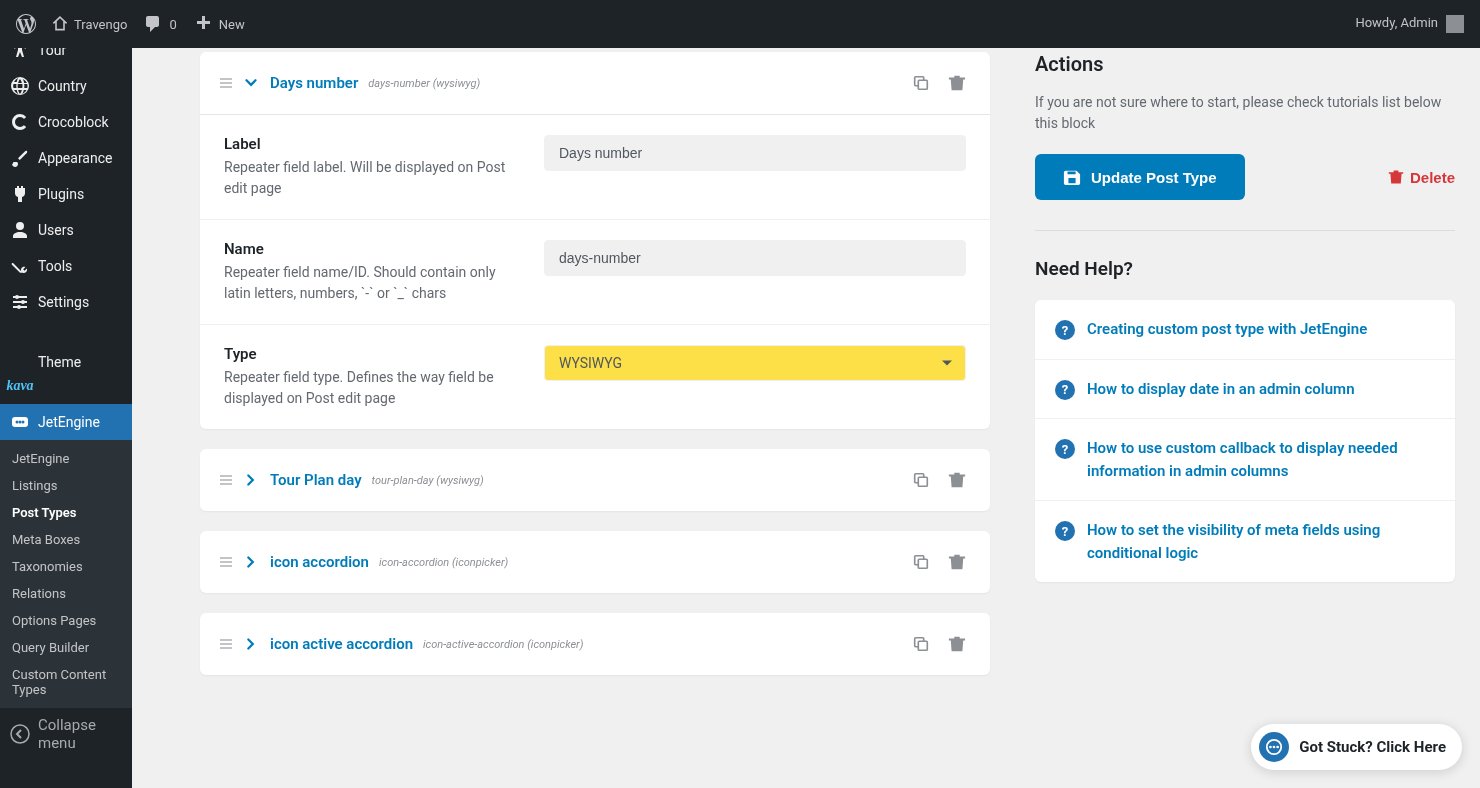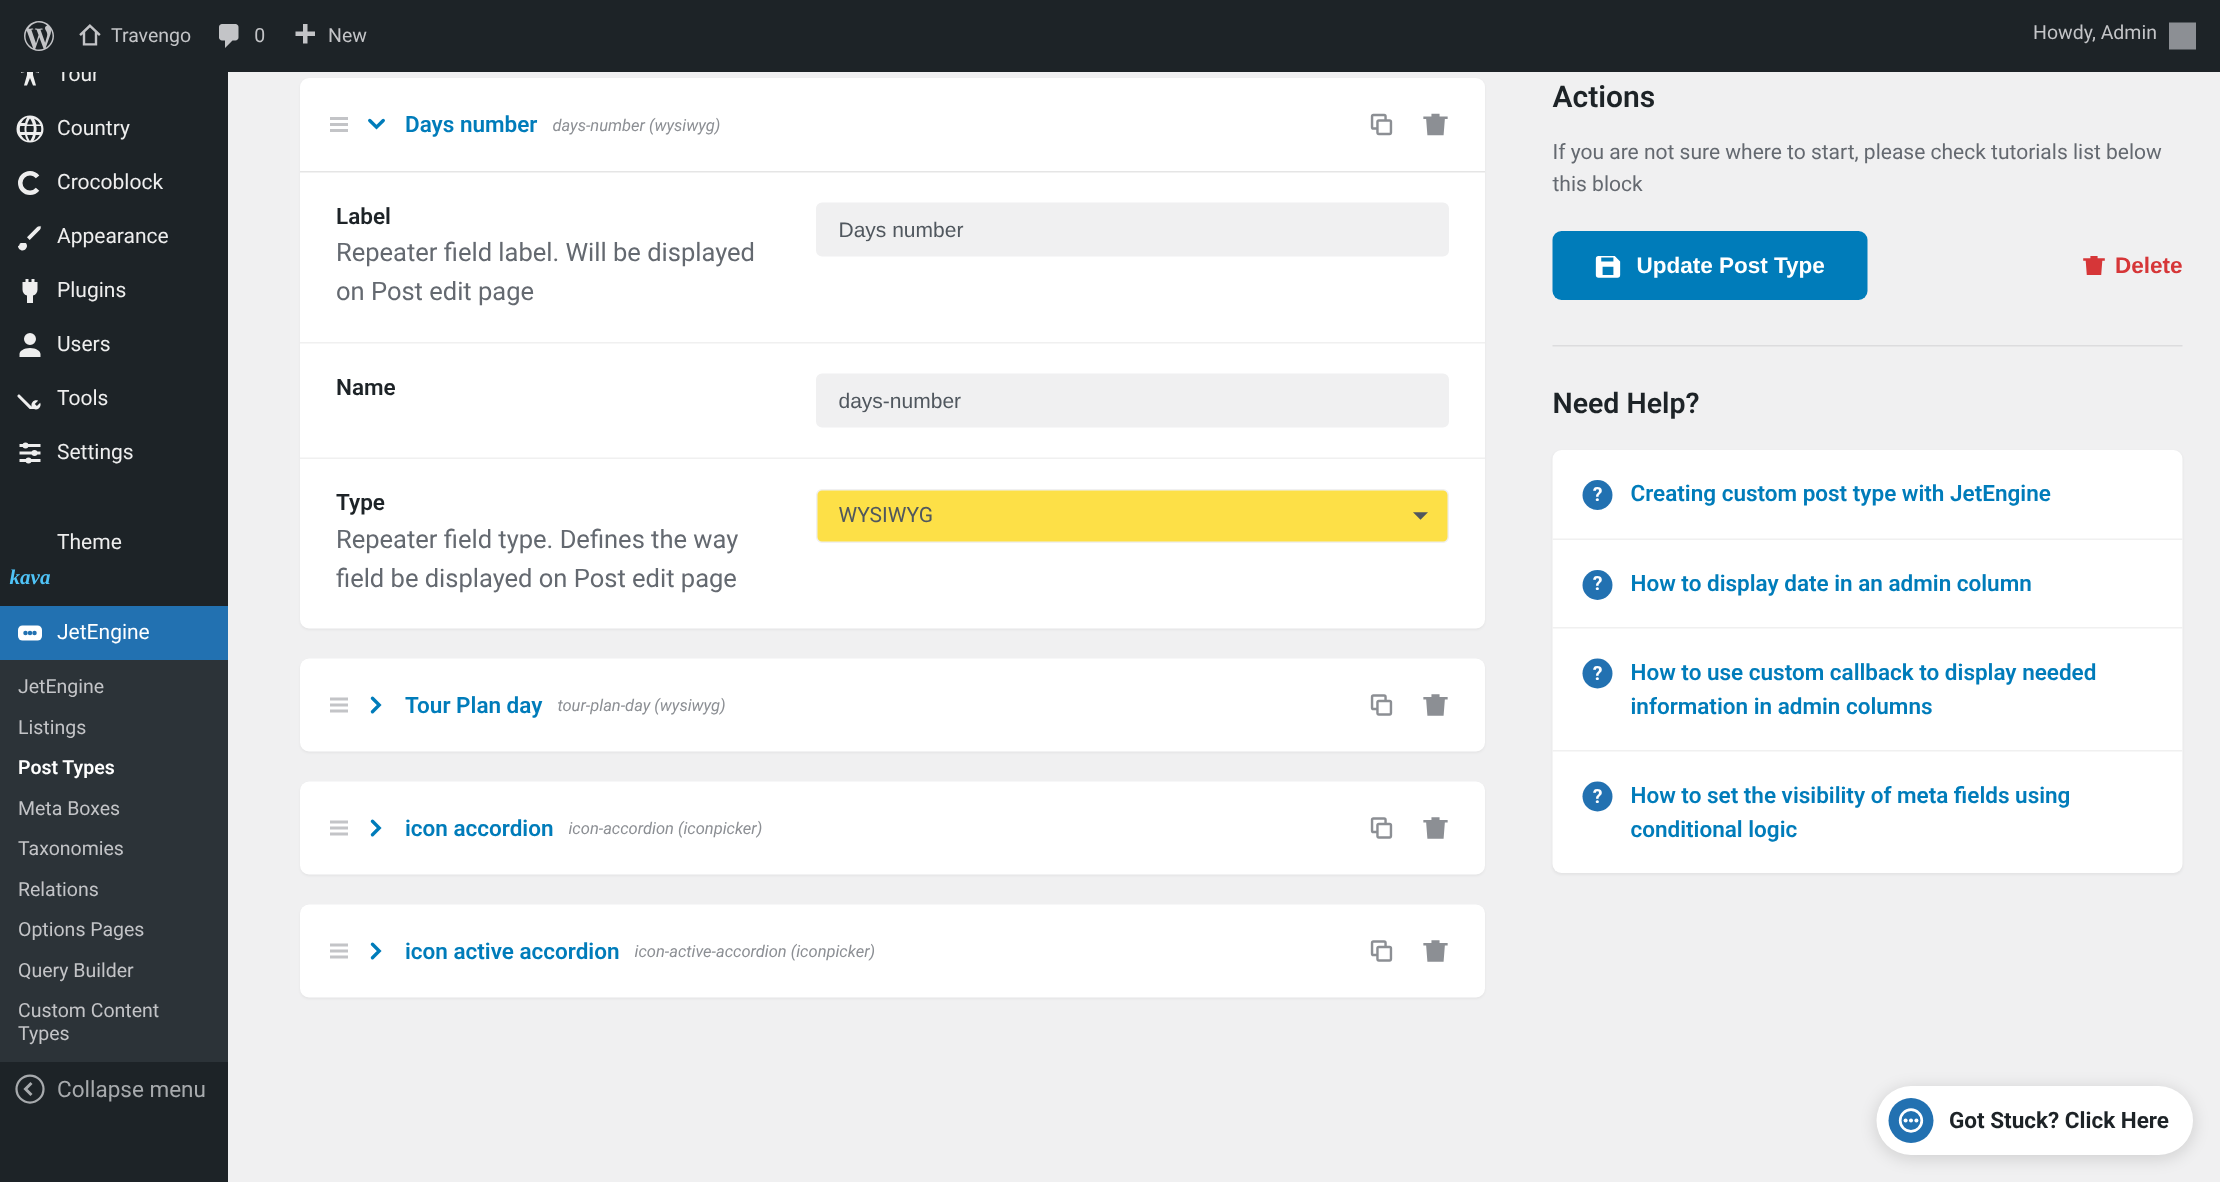--- a/index.html
+++ b/index.html
@@ -4,21 +4,21 @@
 <style>
 * { margin: 0; padding: 0; box-sizing: border-box; }
 body { font-family: -apple-system, BlinkMacSystemFont, "Segoe UI", Roboto, sans-serif; font-size: 13px; color: #3c434a; background: #f0f0f1; overflow: hidden; }
 
 .admin-bar { position: fixed; top: 0; left: 0; right: 0; height: 48px; background: #1d2327; color: #c3c4c7; display: flex; align-items: center; padding: 0 8px; z-index: 200; font-size: 13px; }
 .admin-bar-left { display: flex; align-items: center; gap: 0; }
 .admin-bar-item { display: flex; align-items: center; gap: 6px; padding: 0 8px; height: 32px; cursor: pointer; color: #c3c4c7; }
 .admin-bar-right { margin-left: auto; display: flex; align-items: flex-start; gap: 8px; padding-right: 8px; }
 .avatar-box { width: 18px; height: 18px; background: #8c8f94; }
 
-.sidebar { position: fixed; top: 32px; left: 0; bottom: 0; width: 152px; background: #1d2327; color: #c3c4c7; font-size: 14px; overflow-y: auto; z-index: 100; }
+.sidebar { position: fixed; top: 32px; left: 0; bottom: 0; width: 132px; background: #1d2327; color: #c3c4c7; font-size: 14px; overflow-y: auto; z-index: 100; }
 .menu-item { display: flex; align-items: center; gap: 8px; padding: 8px 10px; cursor: pointer; color: #eee; position: relative; }
 .menu-item.active { background: #2271b1; color: #fff; }
 .menu-item.active::after { content: ''; position: absolute; right: -8px; top: 50%; transform: translateY(-50%); border: 8px solid transparent; border-right-color: #f0f0f1; }
 .menu-icon { width: 20px; height: 20px; display: flex; align-items: center; justify-content: center; flex-shrink: 0; }
 .submenu { background: #2c3338; padding: 5px 0; }
 .submenu-item { padding: 6px 12px; cursor: pointer; color: #c3c4c7; font-size: 13px; }
 .submenu-item.current { color: #fff; font-weight: 600; }
 .collapse-menu { display: flex; align-items: center; gap: 8px; padding: 8px 10px; cursor: pointer; color: #a7aaad; background: #1d2327; font-size: 15px; }
 
 .content-wrap { margin-left: 160px; margin-top: 32px; height: calc(100vh - 32px); overflow-y: auto; background: #f0f0f1; display: flex; }
@@ -32,21 +32,21 @@
 .field-title { color: #007cba; font-size: 15px; font-weight: 600; }
 .field-meta { color: #8c8f94; font-style: italic; font-size: 11px; }
 .header-spacer { flex: 1; }
 .header-icon { color: #8c8f94; cursor: pointer; padding: 4px; }
 
 .field-body { border-top: 1px solid #e5e5e5; }
 .field-row { display: flex; padding: 20px 24px; border-bottom: 1px solid #f0f0f0; gap: 20px; }
 .field-row:last-child { border-bottom: none; }
 .field-label-col { width: 300px; flex-shrink: 0; }
 .field-label-title { font-size: 15px; font-weight: 600; color: #1d2327; margin-bottom: 4px; }
-.field-label-desc { font-size: 17px; color: #646970; line-height: 1.5; }
+.field-label-desc { font-size: 14px; color: #646970; line-height: 1.5; }
 .field-input-col { flex: 1; }
 .text-input { width: 100%; padding: 9px 14px; background: #f0f0f1; border: 1px solid #f0f0f1; border-radius: 4px; font-size: 14px; color: #50575e; }
 .select-wrap { position: relative; }
 .select-input { width: 100%; padding: 9px 14px; background: #fde047; border: 1px solid #f0f0f1; border-radius: 4px; font-size: 14px; color: #50575e; appearance: none; cursor: pointer; }
 .select-wrap::after { content: ''; position: absolute; right: 14px; top: 50%; transform: translateY(-50%); pointer-events: none; border-left: 5px solid transparent; border-right: 5px solid transparent; border-top: 5px solid #50575e; }
 
 .actions-title { font-size: 20px; font-weight: 600; color: #1d2327; margin-bottom: 16px; }
 .actions-desc { font-size: 14px; color: #646970; line-height: 1.5; margin-bottom: 20px; }
 .actions-row { display: flex; align-items: center; gap: 12px; padding-bottom: 30px; border-bottom: 1px solid #dcdcde; margin-bottom: 26px; }
 .update-btn { display: flex; align-items: center; justify-content: center; gap: 10px; background: #007cba; color: #fff; font-size: 15px; font-weight: 600; padding: 14px 28px; border: none; border-radius: 6px; cursor: pointer; }
@@ -244,20 +244,21 @@
             <div class="field-label-title">Label</div>
             <div class="field-label-desc">Repeater field label. Will be displayed on Post edit page</div>
           </div>
           <div class="field-input-col">
             <input class="text-input" type="text" value="Days number" style="">
           </div>
         </div>
         <div class="field-row">
           <div class="field-label-col">
             <div class="field-label-title">Name</div>
+            <div class="field-label-desc">Repeater field name/ID. Should contain only latin letters, numbers, `-` or `_` chars</div>
           </div>
           <div class="field-input-col">
             <input class="text-input" type="text" value="days-number" style="">
           </div>
         </div>
         <div class="field-row">
           <div class="field-label-col">
             <div class="field-label-title">Type</div>
             <div class="field-label-desc">Repeater field type. Defines the way field be displayed on Post edit page</div>
           </div>

